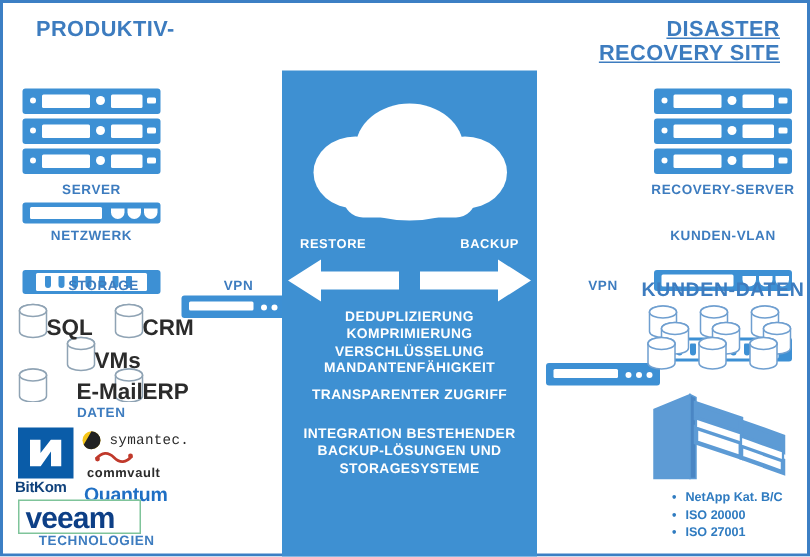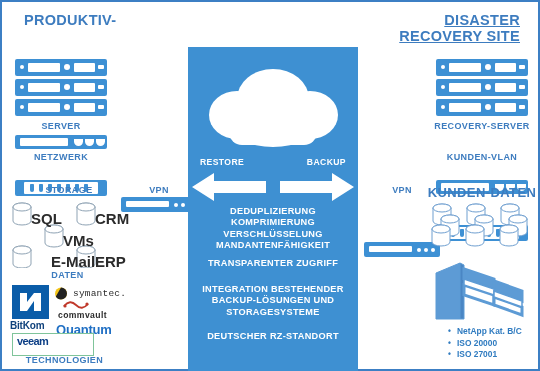--- a/index.html
+++ b/index.html
@@ -70,21 +70,21 @@
   .netapp-word{position:absolute;left:8px;top:318px;color:#10427c;font-weight:bold;font-size:10px;letter-spacing:-.2px;}
   .sym-word{position:absolute;left:71px;top:286px;color:#2b2b2b;font-size:9.5px;font-family:Liberation Mono, monospace;letter-spacing:.2px;}
   .cv-word{position:absolute;left:56px;top:308px;color:#2b2b2b;font-weight:bold;font-size:8.6px;letter-spacing:.4px;}
   .q-word{position:absolute;left:54px;top:320px;color:#1f6fc4;font-weight:bold;font-size:13px;letter-spacing:-.2px;}
   .veeam-box{
     position:absolute;left:10px;top:331px;width:80px;height:21px;
     border:1.4px solid #7fc49a;background:#fff;
   }
   .veeam-word{
     position:absolute;left:4px;top:1px;color:#0d3f86;font-weight:bold;
-    font-size:11px;letter-spacing:-.6px;
+    font-size:20px;letter-spacing:-.6px;
   }
   
   .dc-list{position:absolute;left:446px;top:324px;}
   .dc-item{color:#2f7bc0;font-weight:bold;font-size:8.4px;line-height:11.6px;white-space:nowrap;}
   .dc-item .bul{display:inline-block;width:9px;color:#2f7bc0;}
 </style>
 </head>
 <body>
 
 <div id="canvas">
@@ -240,23 +240,20 @@
     <div class="abs ctr-text" style="left:4px;top:211px;width:162px;">
       <div>TRANSPARENTER ZUGRIFF</div>
     </div>
 
     <div class="abs ctr-text" style="left:4px;top:237px;width:162px;">
       <div>INTEGRATION BESTEHENDER</div>
       <div>BACKUP-LÖSUNGEN UND</div>
       <div>STORAGESYSTEME</div>
     </div>
 
-    <div class="abs ctr-text" style="left:4px;top:284px;width:162px;">
-      <div>DEUTSCHER RZ-STANDORT</div>
-    </div>
   </div>
 
   <div class="abs col-title" style="right:18px;top:10px;text-align:right;text-decoration:underline;">
     <div>DISASTER</div>
     <div>RECOVERY SITE</div>
   </div>
 
   <div class="abs" style="left:434px;top:57px;">
     <div class="server-row">
       <span class="dot" style="left:5px;top:6px;width:4px;height:4px;"></span>

